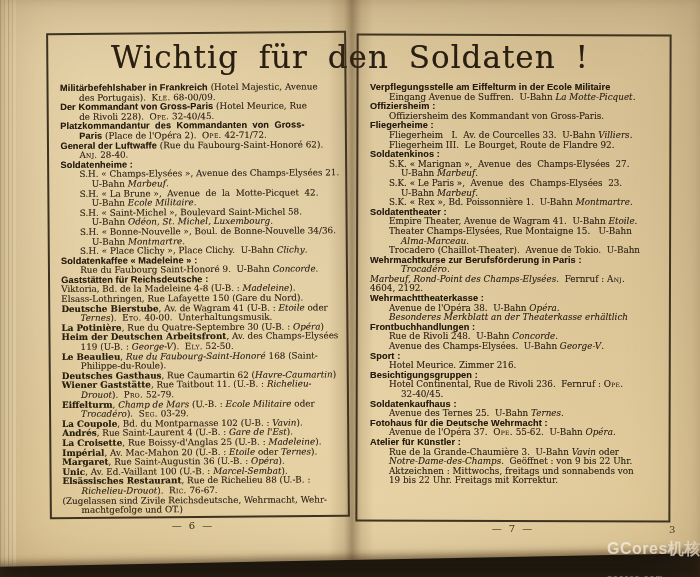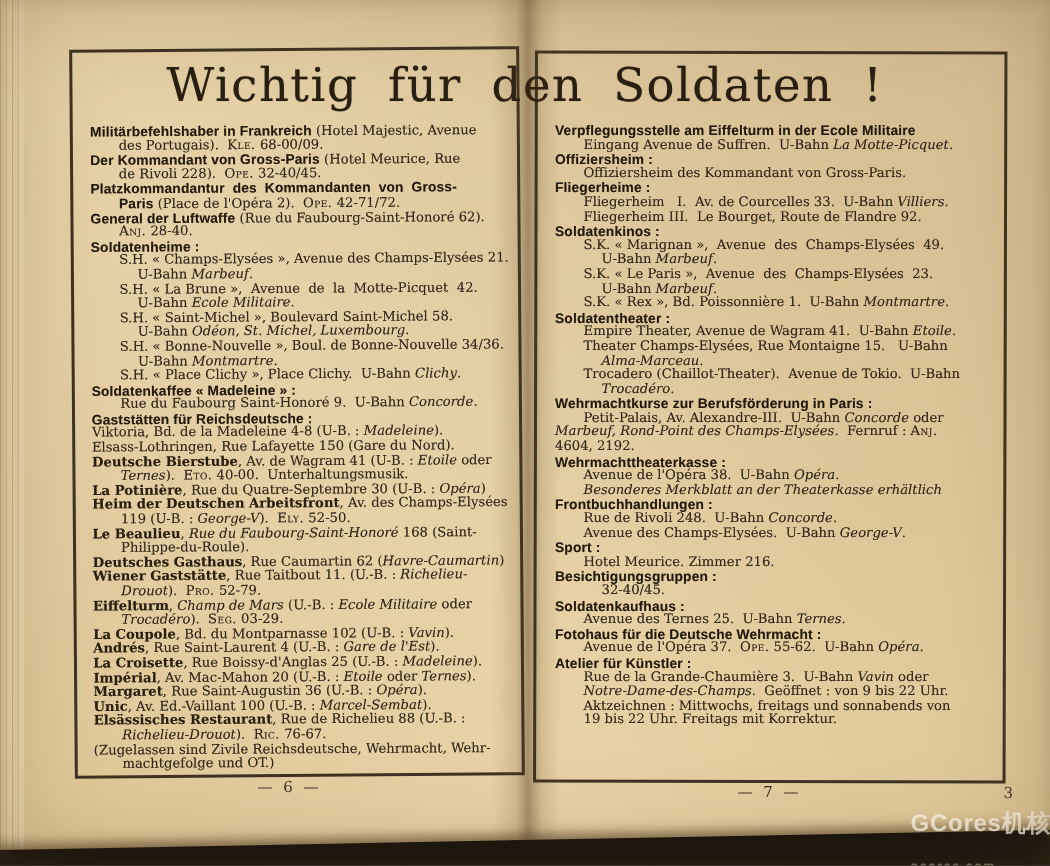--- a/index.html
+++ b/index.html
@@ -114,44 +114,44 @@
     </div>
   <div class="col col-right">
       <div class="line ind0"><span class="s-h">Verpflegungsstelle am Eiffelturm in der Ecole Militaire</span></div>
       <div class="line ind1"><span class="s-r">Eingang Avenue de Suffren.  U-Bahn </span><span class="s-i">La Motte-Picquet</span><span class="s-r">.</span></div>
       <div class="line ind0"><span class="s-h">Offiziersheim :</span></div>
       <div class="line ind1"><span class="s-r">Offiziersheim des Kommandant von Gross-Paris.</span></div>
       <div class="line ind0"><span class="s-h">Fliegerheime :</span></div>
       <div class="line ind1"><span class="s-r">Fliegerheim   I.  Av. de Courcelles 33.  U-Bahn </span><span class="s-i">Villiers</span><span class="s-r">.</span></div>
       <div class="line ind1"><span class="s-r">Fliegerheim III.  Le Bourget, Route de Flandre 92.</span></div>
       <div class="line ind0"><span class="s-h">Soldatenkinos :</span></div>
-      <div class="line ind1"><span class="s-r">S.K. « Marignan »,  Avenue  des  Champs-Elysées  49.</span></div>
+      <div class="line ind1"><span class="s-r">S.K. « Marignan »,  Avenue  des  Champs-Elysées  27.</span></div>
       <div class="line ind2"><span class="s-r">U-Bahn </span><span class="s-i">Marbeuf</span><span class="s-r">.</span></div>
       <div class="line ind1"><span class="s-r">S.K. « Le Paris »,  Avenue  des  Champs-Elysées  23.</span></div>
       <div class="line ind2"><span class="s-r">U-Bahn </span><span class="s-i">Marbeuf</span><span class="s-r">.</span></div>
       <div class="line ind1"><span class="s-r">S.K. « Rex », Bd. Poissonnière 1.  U-Bahn </span><span class="s-i">Montmartre</span><span class="s-r">.</span></div>
       <div class="line ind0"><span class="s-h">Soldatentheater :</span></div>
       <div class="line ind1"><span class="s-r">Empire Theater, Avenue de Wagram 41.  U-Bahn </span><span class="s-i">Etoile</span><span class="s-r">.</span></div>
       <div class="line ind1"><span class="s-r">Theater Champs-Elysées, Rue Montaigne 15.   U-Bahn</span></div>
       <div class="line ind2"><span class="s-i">Alma-Marceau</span><span class="s-r">.</span></div>
       <div class="line ind1"><span class="s-r">Trocadero (Chaillot-Theater).  Avenue de Tokio.  U-Bahn</span></div>
+      <div class="line ind0"><span class="s-h">Wehrmachtkurse zur Berufsförderung in Paris :</span></div>
       <div class="line ind2"><span class="s-i">Trocadéro</span><span class="s-r">.</span></div>
-      <div class="line ind0"><span class="s-h">Wehrmachtkurse zur Berufsförderung in Paris :</span></div>
-      <div class="line ind1"><span class="s-r">Petit-Palais, Av. Alexandre-III.  U-Bahn </span><span class="s-i">Concorde</span><span class="s-r"> oder</span></div>
       <div class="line ind0"><span class="s-i">Marbeuf, Rond-Point des Champs-Elysées</span><span class="s-r">.  Fernruf : </span><span class="s-c">Anj.</span></div>
       <div class="line ind0"><span class="s-r">4604, 2192.</span></div>
       <div class="line ind0"><span class="s-h">Wehrmachttheaterkasse :</span></div>
       <div class="line ind1"><span class="s-r">Avenue de l'Opéra 38.  U-Bahn </span><span class="s-i">Opéra</span><span class="s-r">.</span></div>
       <div class="line ind1"><span class="s-i">Besonderes Merkblatt an der Theaterkasse erhältlich</span></div>
       <div class="line ind0"><span class="s-h">Frontbuchhandlungen :</span></div>
       <div class="line ind1"><span class="s-r">Rue de Rivoli 248.  U-Bahn </span><span class="s-i">Concorde</span><span class="s-r">.</span></div>
       <div class="line ind1"><span class="s-r">Avenue des Champs-Elysées.  U-Bahn </span><span class="s-i">George-V</span><span class="s-r">.</span></div>
       <div class="line ind0"><span class="s-h">Sport :</span></div>
       <div class="line ind1"><span class="s-r">Hotel Meurice. Zimmer 216.</span></div>
       <div class="line ind0"><span class="s-h">Besichtigungsgruppen :</span></div>
+      <div class="line ind1"><span class="s-r">Hotel Continental, Rue de Rivoli 236.  Fernruf : </span><span class="s-c">Ope.</span></div>
       <div class="line ind2"><span class="s-r">32-40/45.</span></div>
       <div class="line ind0"><span class="s-h">Soldatenkaufhaus :</span></div>
       <div class="line ind1"><span class="s-r">Avenue des Ternes 25.  U-Bahn </span><span class="s-i">Ternes</span><span class="s-r">.</span></div>
       <div class="line ind0"><span class="s-h">Fotohaus für die Deutsche Wehrmacht :</span></div>
       <div class="line ind1"><span class="s-r">Avenue de l'Opéra 37.  </span><span class="s-c">Ope.</span><span class="s-r"> 55-62.  U-Bahn </span><span class="s-i">Opéra</span><span class="s-r">.</span></div>
       <div class="line ind0"><span class="s-h">Atelier für Künstler :</span></div>
       <div class="line ind1"><span class="s-r">Rue de la Grande-Chaumière 3.  U-Bahn </span><span class="s-i">Vavin</span><span class="s-r"> oder</span></div>
       <div class="line ind1"><span class="s-i">Notre-Dame-des-Champs</span><span class="s-r">.  Geöffnet : von 9 bis 22 Uhr.</span></div>
       <div class="line ind1"><span class="s-r">Aktzeichnen : Mittwochs, freitags und sonnabends von</span></div>
       <div class="line ind1"><span class="s-r">19 bis 22 Uhr. Freitags mit Korrektur.</span></div>

